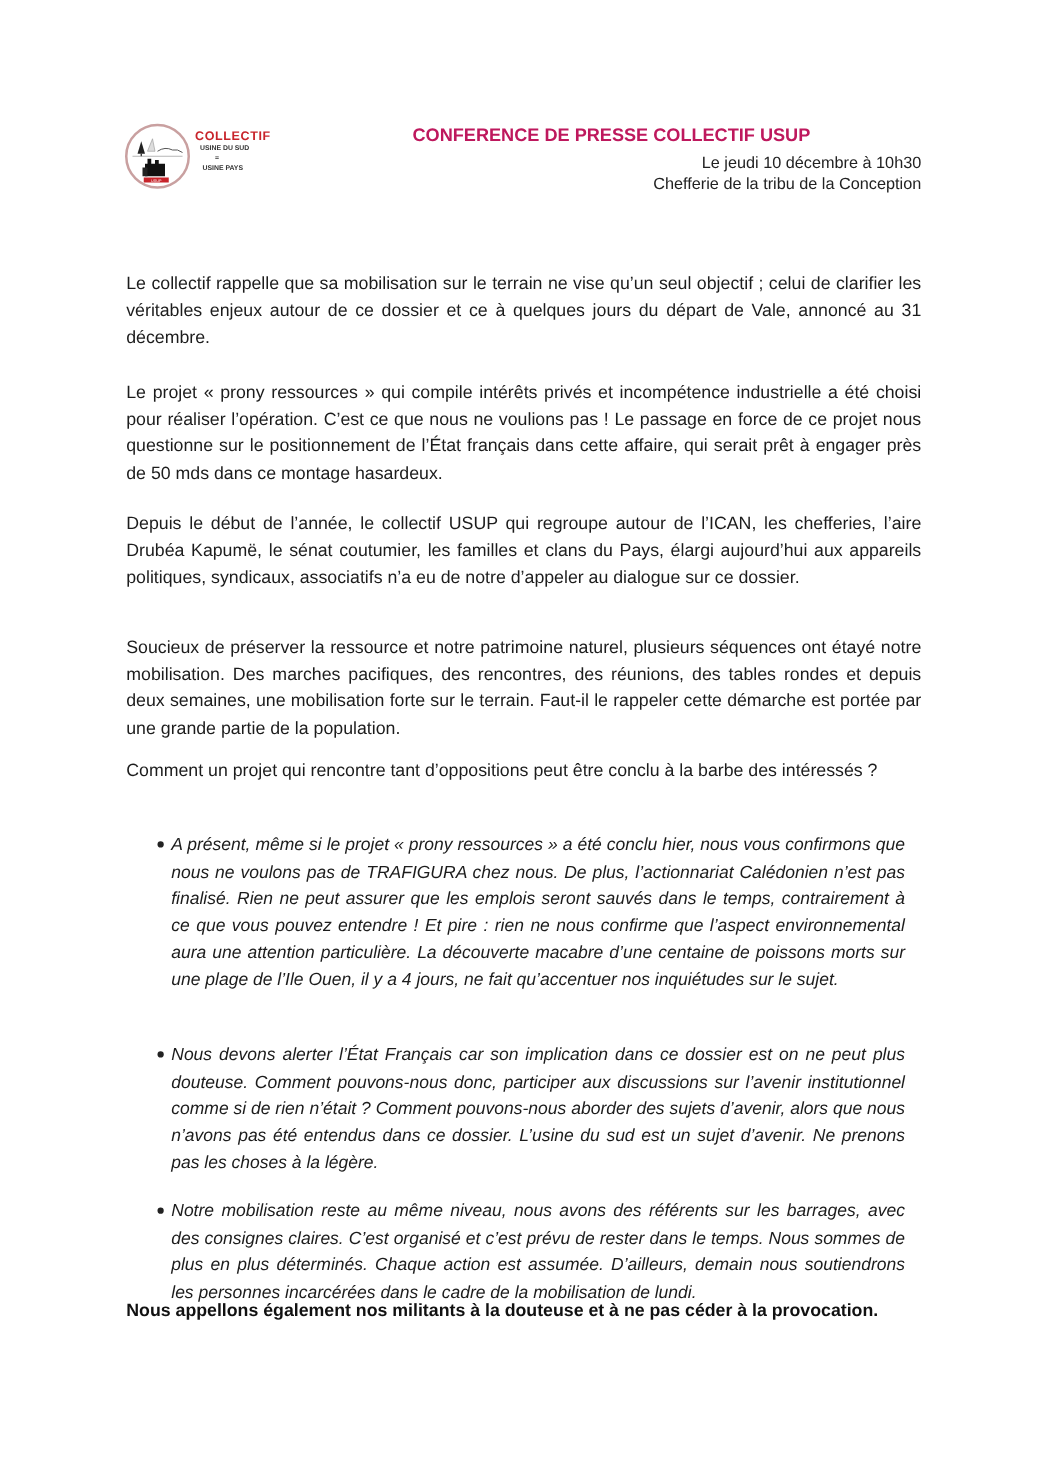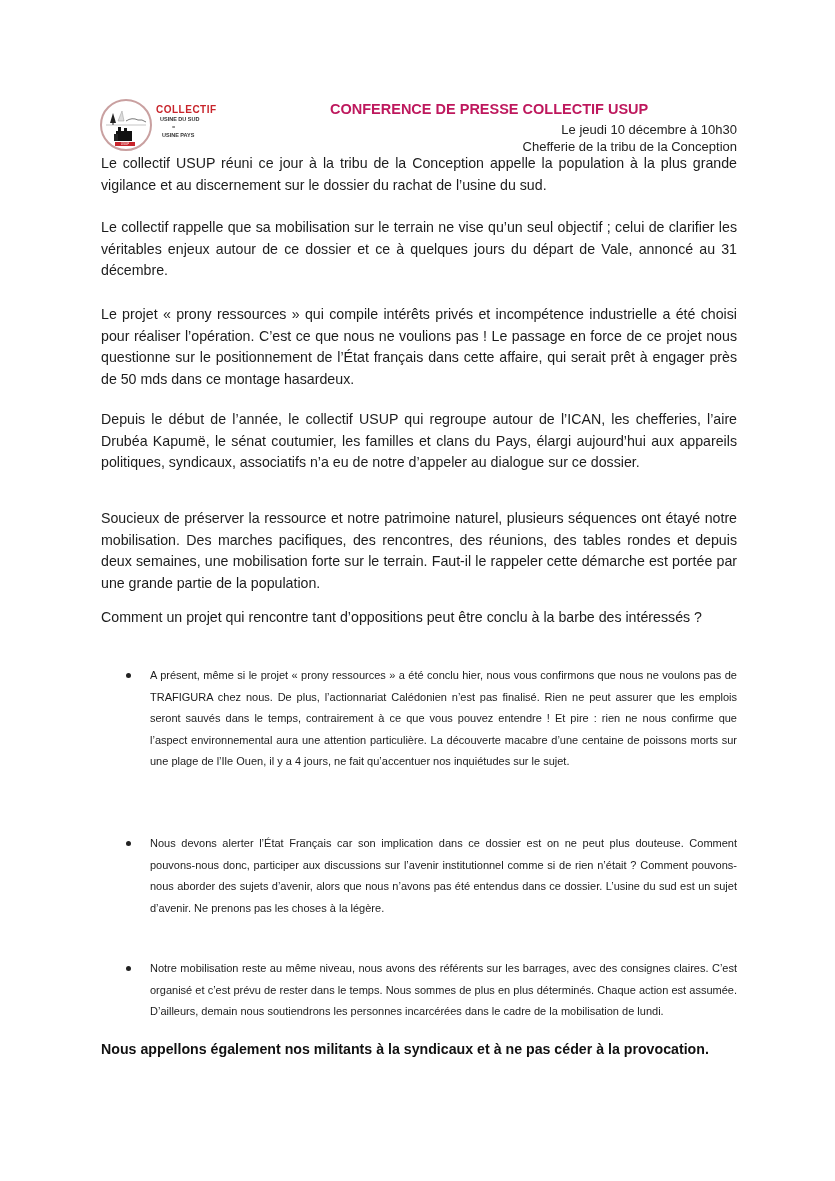--- a/index.html
+++ b/index.html
@@ -35,21 +35,21 @@
   .p3 { top: 304px; }
   .p4 { top: 409px; }
   .p5 { top: 508px; }
   .p6 { top: 607px; }
   .bullets { position: absolute; left: 101px; width: 636px; }
   .bullet-item { position: absolute; left: 0; width: 636px; }
   .bullet-dot {
     position: absolute; left: 25px; top: 8px; width: 5px; height: 5px; border-radius: 50%; background: #222;
   }
   .bullet-text {
-    position: absolute; left: 49px; width: 587px; font-size: 11px; line-height: 21.5px; text-align: justify; color: #1c1c1c;
+    position: absolute; left: 36px; width: 587px; font-size: 14px; line-height: 21.5px; text-align: justify; color: #1c1c1c; font-style: italic;
   }
   .b1 { top: 665px; }
   .b2 { top: 833px; }
   .b3 { top: 958px; }
   .closing {
     position: absolute; left: 101px; top: 1041px; font-weight: bold; font-size: 14.2px; color: #111; white-space: nowrap;
   }
 </style>
 </head>
 <body>
@@ -77,21 +77,20 @@
       <div class="t2">USINE DU SUD</div>
       <div class="t3" style="margin-left:16px">=</div>
       <div class="t4">USINE PAYS</div>
     </div>
   </div>
 
   <div class="title">CONFERENCE DE PRESSE COLLECTIF USUP</div>
   <div class="place">Chefferie de la tribu de la Conception</div>
   <div class="date">Le jeudi 10 décembre à 10h30</div>
 
-  <div class="body-text p1">Le collectif USUP réuni ce jour à la tribu de la Conception appelle la population à la plus grande vigilance et au discernement sur le dossier du rachat de l’usine du sud.</div>
   <div class="body-text p2">Le collectif rappelle que sa mobilisation sur le terrain ne vise qu’un seul objectif ; celui de clarifier les véritables enjeux autour de ce dossier et ce à quelques jours du départ de Vale, annoncé au 31 décembre.</div>
   <div class="body-text p3">Le projet « prony ressources » qui compile intérêts privés et incompétence industrielle a été choisi pour réaliser l’opération. C’est ce que nous ne voulions pas ! Le passage en force de ce projet nous questionne sur le positionnement de l’État français dans cette affaire, qui serait prêt à engager près de 50 mds dans ce montage hasardeux.</div>
   <div class="body-text p4">Depuis le début de l’année, le collectif USUP qui regroupe autour de l’ICAN, les chefferies, l’aire Drubéa Kapumë, le sénat coutumier, les familles et clans du Pays, élargi aujourd’hui aux appareils politiques, syndicaux, associatifs n’a eu de notre d’appeler au dialogue sur ce dossier.</div>
   <div class="body-text p6">Comment un projet qui rencontre tant d’oppositions peut être conclu à la barbe des intéressés ?</div>
   <div class="body-text p5">Soucieux de préserver la ressource et notre patrimoine naturel, plusieurs séquences ont étayé notre mobilisation. Des marches pacifiques, des rencontres, des réunions, des tables rondes et depuis deux semaines, une mobilisation forte sur le terrain. Faut-il le rappeler cette démarche est portée par une grande partie de la population.</div>
 
   <div class="bullets">
     <div class="bullet-item b1">
       <span class="bullet-dot"></span>
       <div class="bullet-text">A présent, même si le projet « prony ressources » a été conclu hier, nous vous confirmons que nous ne voulons pas de TRAFIGURA chez nous. De plus, l’actionnariat Calédonien n’est pas finalisé. Rien ne peut assurer que les emplois seront sauvés dans le temps, contrairement à ce que vous pouvez entendre ! Et pire : rien ne nous confirme que l’aspect environnemental aura une attention particulière. La découverte macabre d’une centaine de poissons morts sur une plage de l’Ile Ouen, il y a 4 jours, ne fait qu’accentuer nos inquiétudes sur le sujet.</div>
@@ -99,14 +98,14 @@
     <div class="bullet-item b2">
       <span class="bullet-dot"></span>
       <div class="bullet-text">Nous devons alerter l’État Français car son implication dans ce dossier est on ne peut plus douteuse. Comment pouvons-nous donc, participer aux discussions sur l’avenir institutionnel comme si de rien n’était ? Comment pouvons-nous aborder des sujets d’avenir, alors que nous n’avons pas été entendus dans ce dossier. L’usine du sud est un sujet d’avenir. Ne prenons pas les choses à la légère.</div>
     </div>
     <div class="bullet-item b3">
       <span class="bullet-dot"></span>
       <div class="bullet-text">Notre mobilisation reste au même niveau, nous avons des référents sur les barrages, avec des consignes claires. C’est organisé et c’est prévu de rester dans le temps. Nous sommes de plus en plus déterminés. Chaque action est assumée. D’ailleurs, demain nous soutiendrons les personnes incarcérées dans le cadre de la mobilisation de lundi.</div>
     </div>
   </div>
 
-  <div class="closing">Nous appellons également nos militants à la syndicaux et à ne pas céder à la provocation.</div>
+  <div class="closing">Nous appellons également nos militants à la douteuse et à ne pas céder à la provocation.</div>
 </div>
 
 </body></html>

